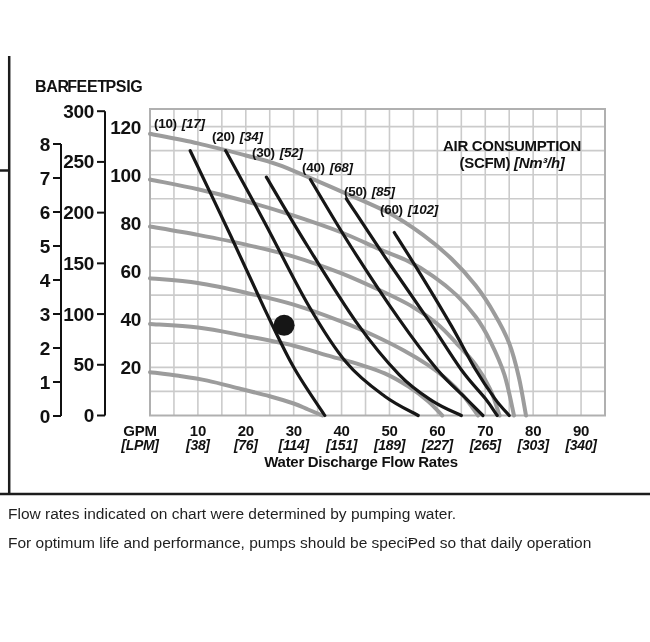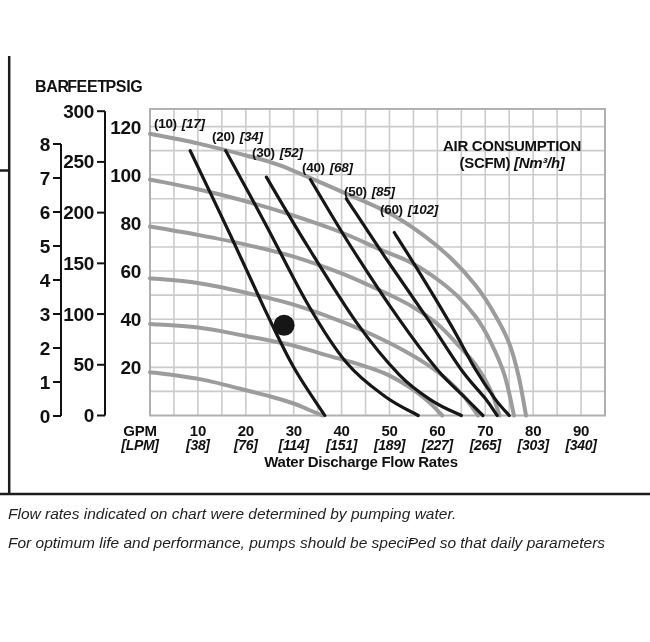--- a/index.html
+++ b/index.html
@@ -3,21 +3,21 @@
 <meta charset="utf-8">
 <style>
   html,body{margin:0;padding:0;background:#ffffff;}
   .page{
     position:relative;width:650px;height:642px;background:#ffffff;overflow:hidden;
     font-family:"Liberation Sans",sans-serif;
   }
   svg text{font-family:"Liberation Sans",sans-serif;fill:#111;}
   .footnotes{position:absolute;left:8px;top:504px;width:620px;color:#1f1f1f;}
   .footnotes p{
-    margin:0 0 10px 0;font-style:italic;font-size:15.5px;line-height:19px;
+    margin:0 0 10px 0;font-size:15.5px;line-height:19px;
     font-family:"Liberation Sans",sans-serif;
   }
 </style>
 </head>
 <body>
 
 <div class="page">
 
   <svg id="chart" width="650" height="500" viewBox="0 0 650 500">
     <g id="g-figure-border">
@@ -154,16 +154,16 @@
         <text x="533.1578947368421" y="436" font-size="15" font-weight="bold" text-anchor="middle" letter-spacing="-0.3">80</text>
         <text x="533.1578947368421" y="450" font-size="14" font-weight="bold" text-anchor="middle" letter-spacing="-0.3" font-style="italic">[303]</text>
         <text x="581.0526315789473" y="436" font-size="15" font-weight="bold" text-anchor="middle" letter-spacing="-0.3">90</text>
         <text x="581.0526315789473" y="450" font-size="14" font-weight="bold" text-anchor="middle" letter-spacing="-0.3" font-style="italic">[340]</text>
         <text x="361" y="467" font-size="15" font-weight="bold" text-anchor="middle" letter-spacing="-0.3">Water Discharge Flow Rates</text>
       </g>
   </svg>
 
   <div class="footnotes">
     <p>Flow rates indicated on chart were determined by pumping water.</p>
-    <p><span>For optimum life and performance, pumps should be speciⱣed so that daily parameters</span><br></p>
+    <p><span>For optimum life and performance, pumps should be speciⱣed so that daily operation</span><br></p>
   </div>
 
 </div>
 
 </body></html>

